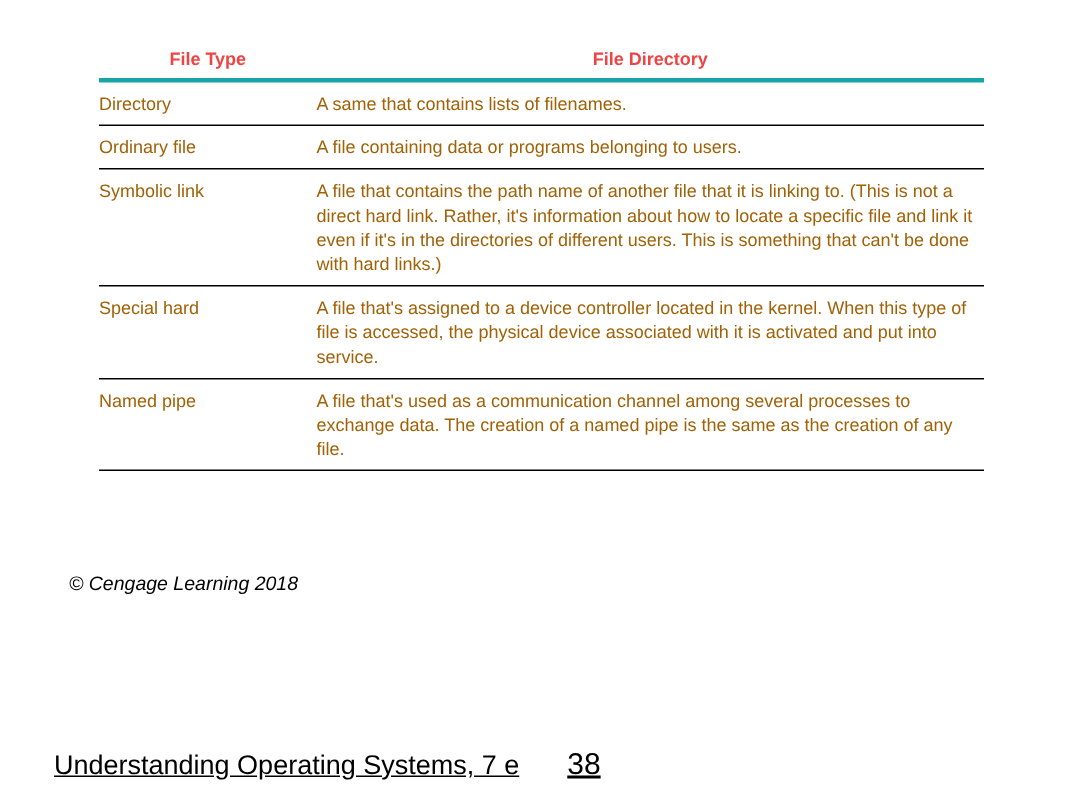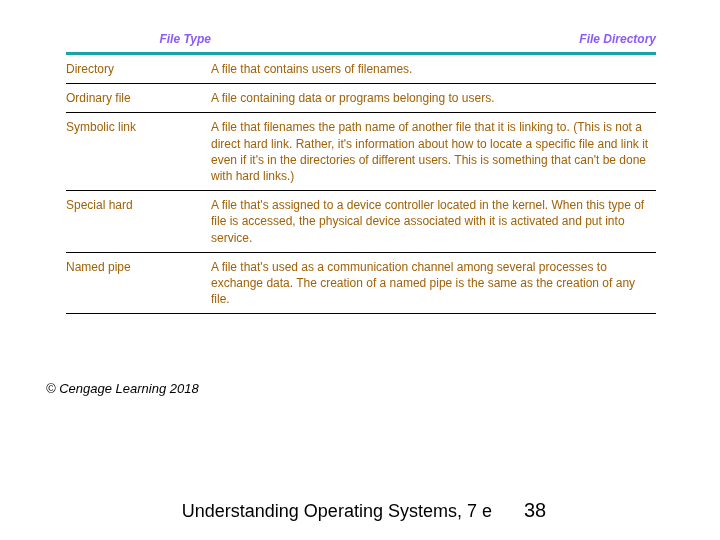--- a/index.html
+++ b/index.html
@@ -16,27 +16,26 @@
     position: absolute;
     top: 28px;
     left: 66px;
     width: 590px;
   }
   table {
     border-collapse: collapse;
     width: 100%;
   }
   th {
-    text-align: right;
+    text-align: center;
     font-weight: bold;
     font-size: 12px;
-    color: #8b5cf6;
+    color: #ef4444;
     padding: 4px 0 6px 0;
     vertical-align: top;
-    font-style: italic;
   }
   td {
     text-align: left;
     font-size: 12px;
     color: #a16207;
     padding: 6px 0 6px 0;
     vertical-align: top;
     line-height: 1.35;
   }
   td.col-type {
@@ -61,23 +60,24 @@
     line-height: 1.35;
   }
   .caption-block .bold { font-weight: bold; }
   .caption-block .copyright { font-style: italic; font-size: 13px; }
   .footer {
     position: absolute;
     bottom: 18px;
     left: 36px;
     right: 28px;
     display: flex;
-    justify-content: center;
+    justify-content: flex-start;
     align-items: baseline;
     font-size: 18px;
+    text-decoration: underline;
   }
   .footer .book { }
   .footer .page { font-size: 20px; margin-left: 32px; }
 </style>
 </head>
 <body>
 
 <div class="table-wrap">
   <table>
     <tbody>
@@ -86,41 +86,41 @@
       <th>File Directory</th>
     </tr>
     <tr>
           <td colspan="2" style="padding:0">
             <div class="teal-line"></div>
           </td>
         </tr>
 
     <tr>
       <td class="col-type">Directory</td>
-      <td>A file that contains users of filenames.</td>
+      <td>A same that contains lists of filenames.</td>
     </tr>
     <tr>
           <td colspan="2" style="padding:0">
             <div class="thin-line"></div>
           </td>
         </tr>
 
     <tr>
       <td class="col-type">Ordinary file</td>
       <td>A file containing data or programs belonging to users.</td>
     </tr>
     <tr>
           <td colspan="2" style="padding:0">
             <div class="thin-line"></div>
           </td>
         </tr>
 
     <tr>
       <td class="col-type">Symbolic link</td>
-      <td>A file that filenames the path name of another file that it is linking to. (This is not a direct hard link. Rather, it's information about how to locate a specific file and link it even if it's in the directories of different users. This is something that can't be done with hard links.)</td>
+      <td>A file that contains the path name of another file that it is linking to. (This is not a direct hard link. Rather, it's information about how to locate a specific file and link it even if it's in the directories of different users. This is something that can't be done with hard links.)</td>
     </tr>
     <tr>
           <td colspan="2" style="padding:0">
             <div class="thin-line"></div>
           </td>
         </tr>
 
     <tr>
       <td class="col-type">Special hard</td>
       <td>A file that's assigned to a device controller located in the kernel. When this type of file is accessed, the physical device associated with it is activated and put into service.</td>

